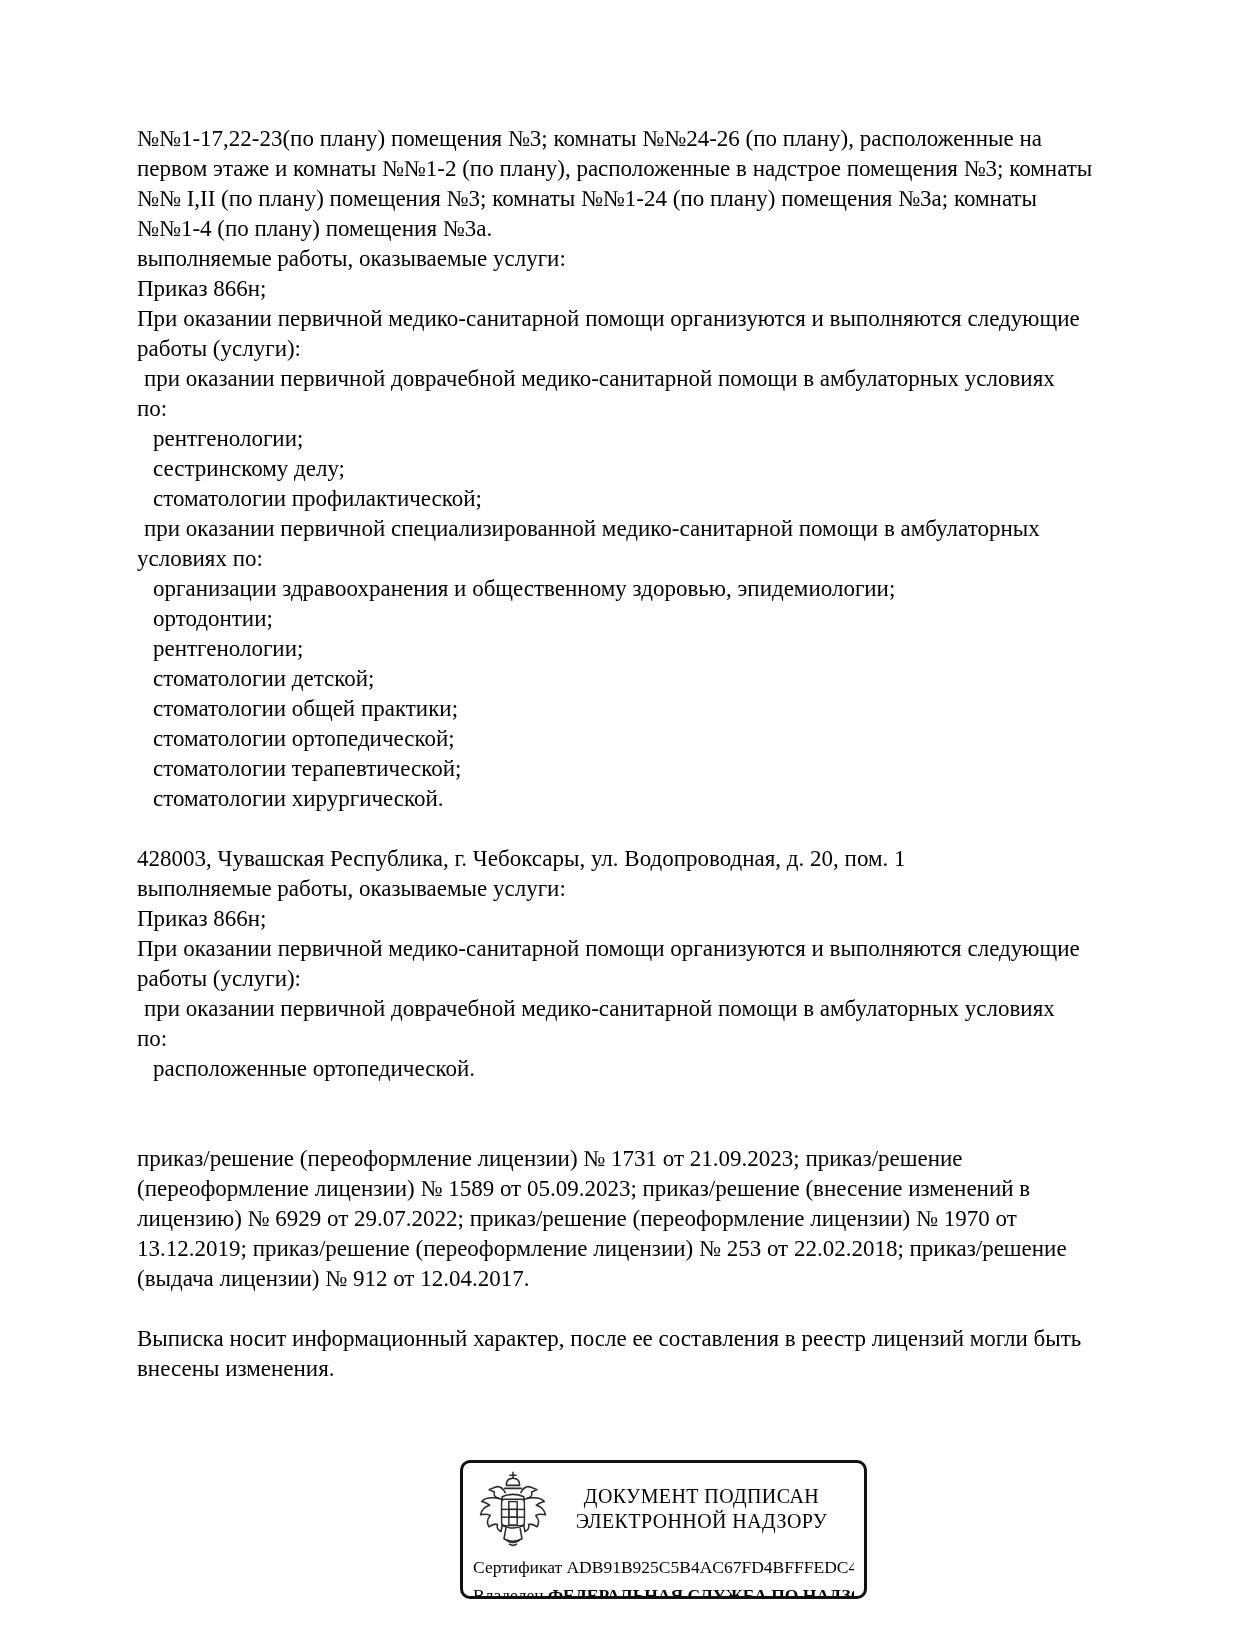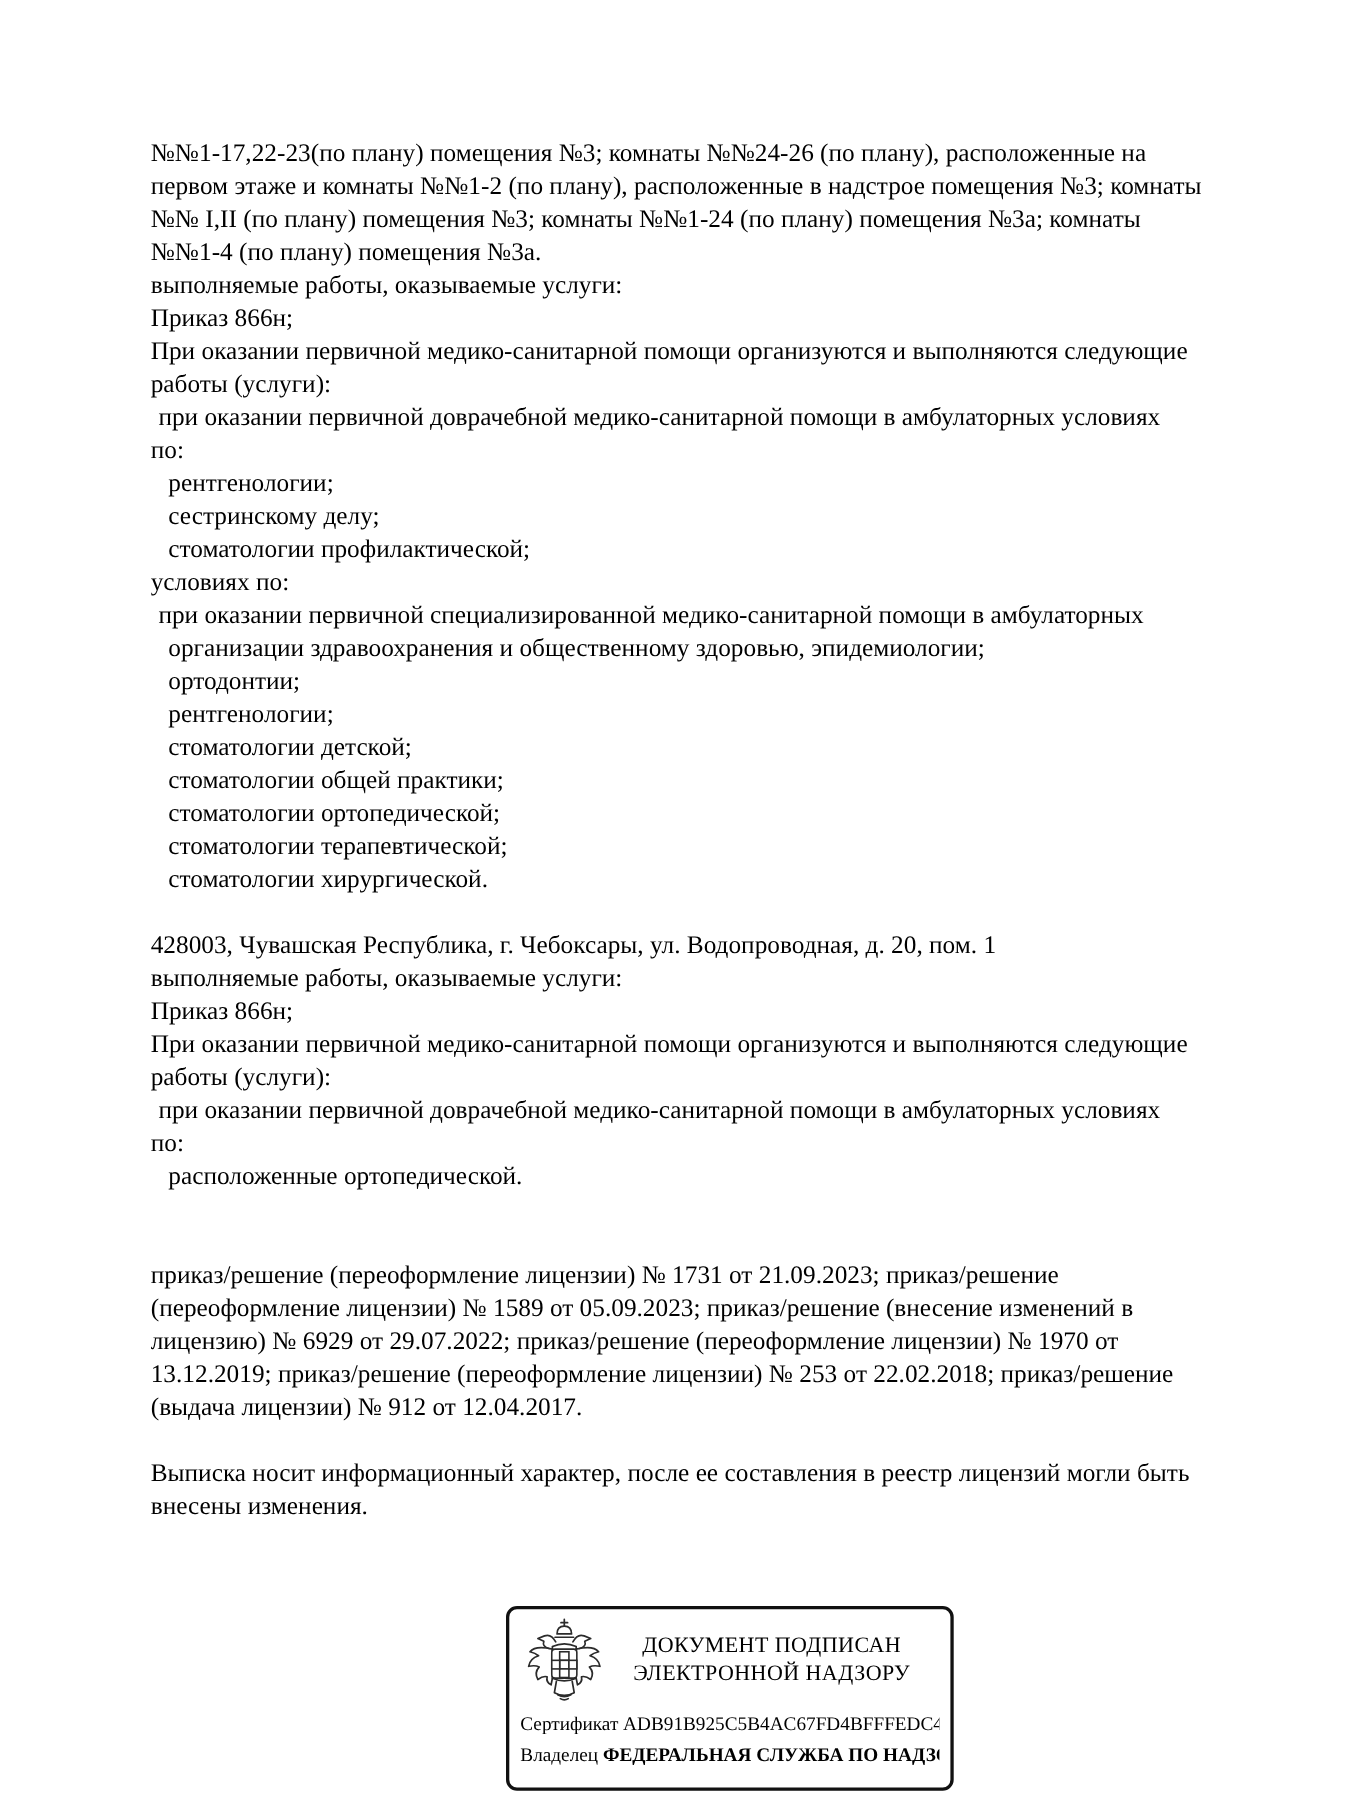--- a/index.html
+++ b/index.html
@@ -18,21 +18,21 @@
     width:1000px;
     font-size:23px;
   }
   .line { height:30px; line-height:30px; white-space:pre; }
   .ind1 { padding-left:7px; }
   .ind2 { padding-left:16px; }
 
   .stamp {
     position:absolute;
     left:460px; top:1460px;
-    width:407px; height:168px;
+    width:407px; height:139px;
     box-sizing:border-box;
     border:3px solid #111111;
     border-radius:10px;
     background:#ffffff;
     padding:5px 10px 0 10px;
     overflow:hidden;
   }
   .stamp-header { display:flex; align-items:flex-start; height:84px; }
   .eagle { width:72px; height:80px; flex:0 0 auto; margin-top:2px; margin-left:4px; }
   .stamp-titles {
@@ -59,22 +59,22 @@
       <div class="line">№№1-4 (по плану) помещения №3а.</div>
       <div class="line">выполняемые работы, оказываемые услуги:</div>
       <div class="line">Приказ 866н;</div>
       <div class="line">При оказании первичной медико-санитарной помощи организуются и выполняются следующие</div>
       <div class="line">работы (услуги):</div>
       <div class="line ind1">при оказании первичной доврачебной медико-санитарной помощи в амбулаторных условиях</div>
       <div class="line">по:</div>
       <div class="line ind2">рентгенологии;</div>
       <div class="line ind2">сестринскому делу;</div>
       <div class="line ind2">стоматологии профилактической;</div>
+      <div class="line ind1">при оказании первичной специализированной медико-санитарной помощи в амбулаторных</div>
       <div class="line">условиях по:</div>
-      <div class="line ind1">при оказании первичной специализированной медико-санитарной помощи в амбулаторных</div>
       <div class="line ind2">организации здравоохранения и общественному здоровью, эпидемиологии;</div>
       <div class="line ind2">ортодонтии;</div>
       <div class="line ind2">рентгенологии;</div>
       <div class="line ind2">стоматологии детской;</div>
       <div class="line ind2">стоматологии общей практики;</div>
       <div class="line ind2">стоматологии ортопедической;</div>
       <div class="line ind2">стоматологии терапевтической;</div>
       <div class="line ind2">стоматологии хирургической.</div>
       <div class="line">&nbsp;</div>
       <div class="line">428003, Чувашская Республика, г. Чебоксары, ул. Водопроводная, д. 20, пом. 1</div>

